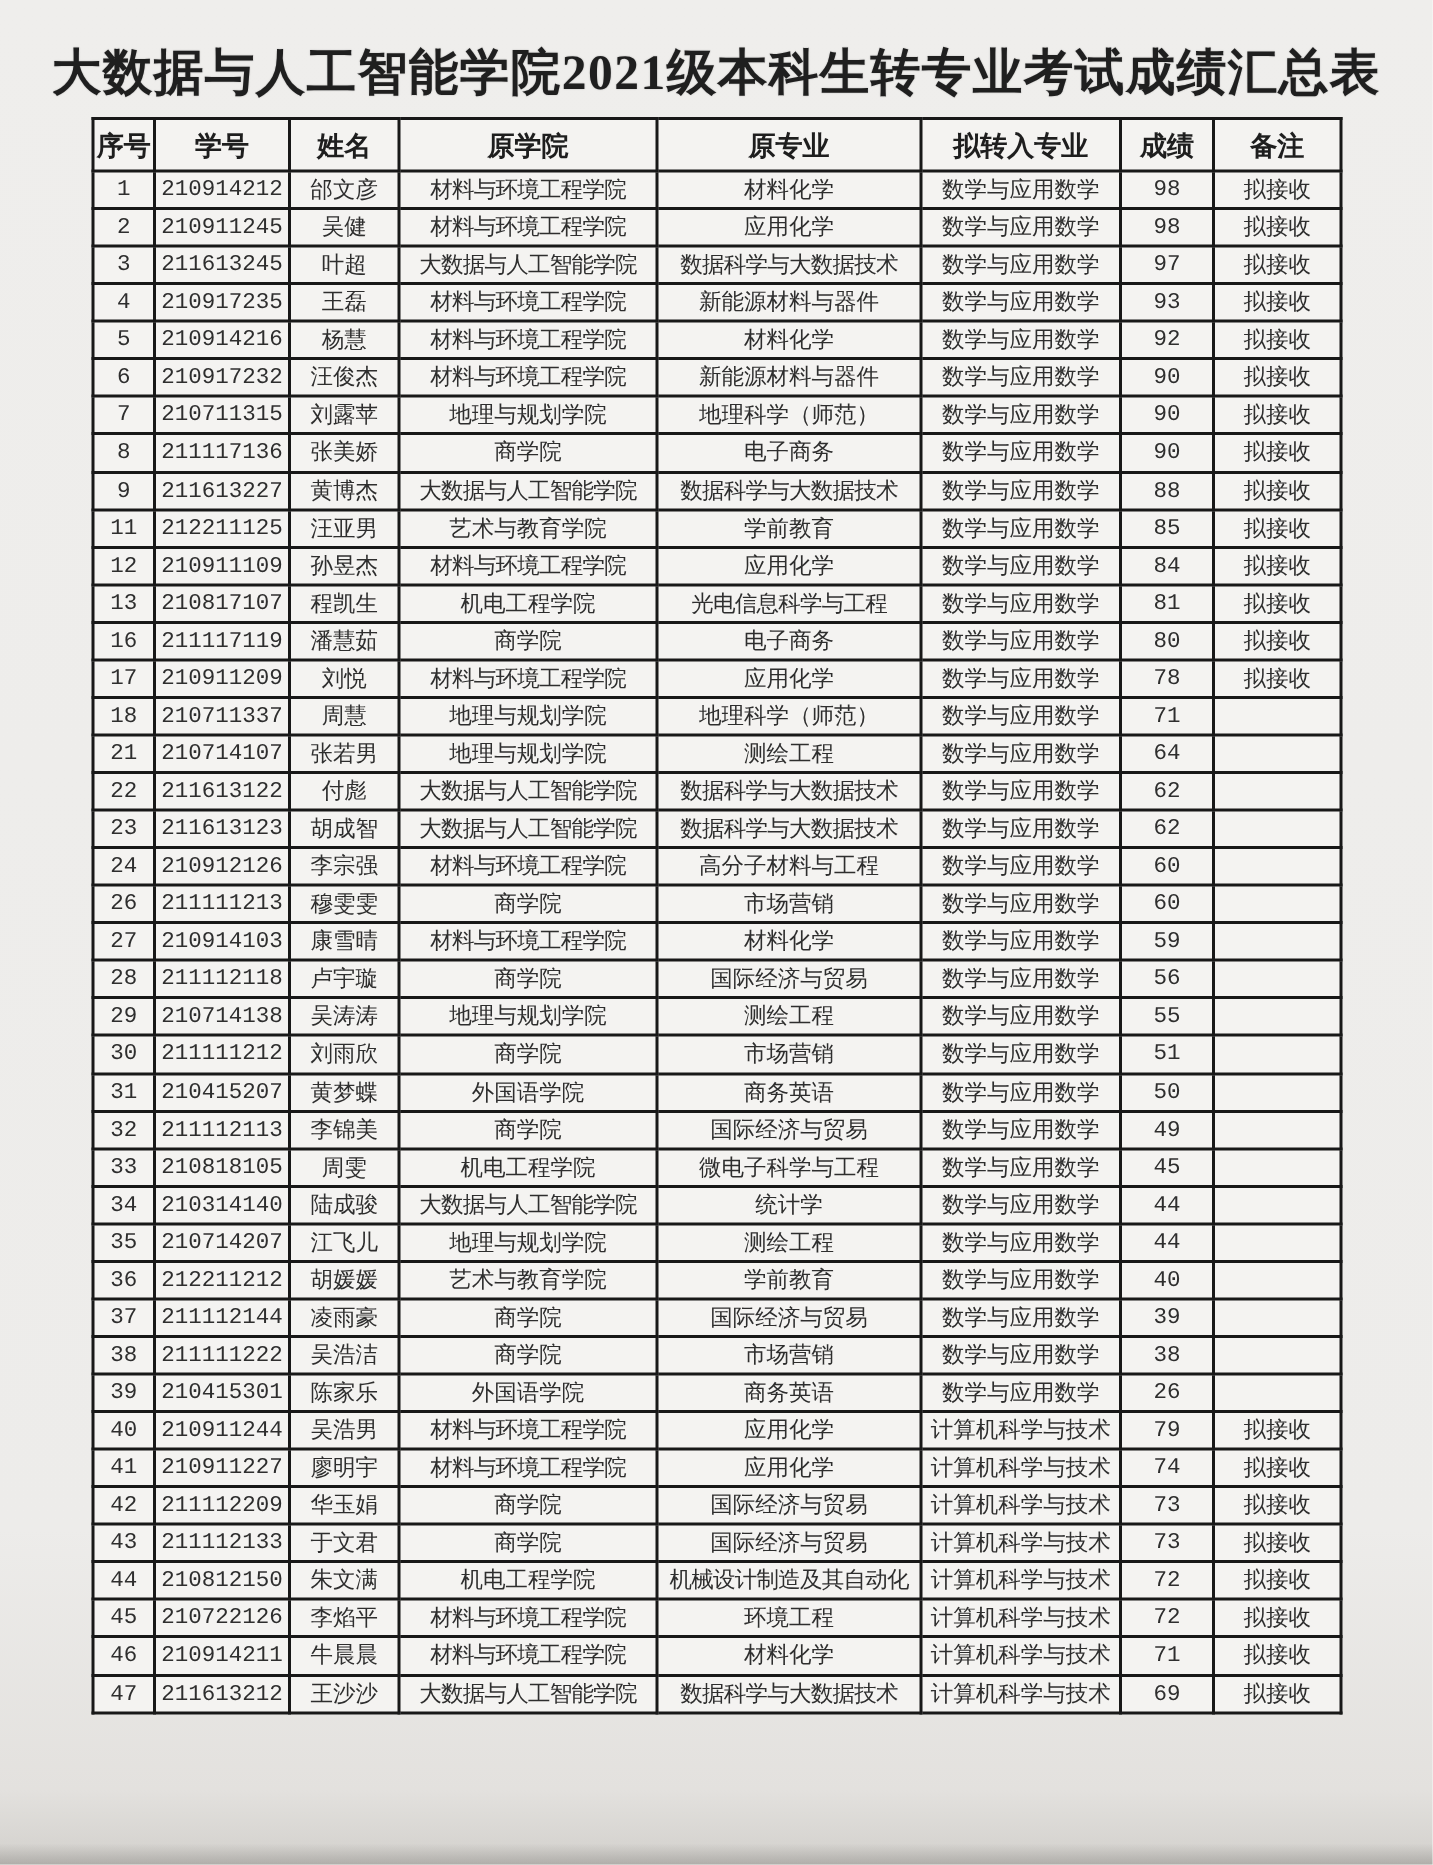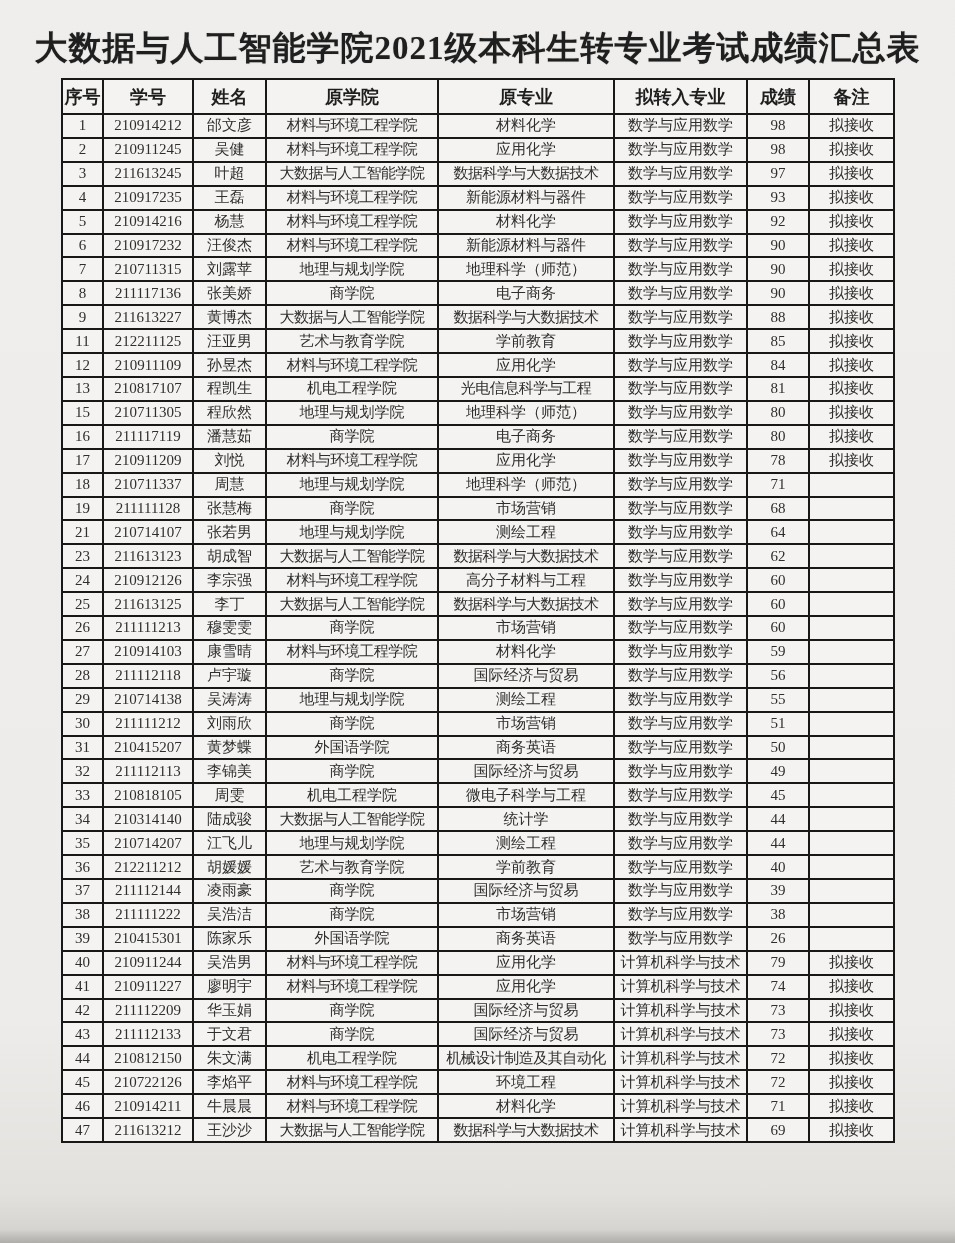--- a/index.html
+++ b/index.html
@@ -30,20 +30,21 @@
   }
   table.doc-table {
     position: absolute;
     left: 61px;
     top: 78px;
     width: 832px;
     height: 1065px;
     border-collapse: collapse;
     table-layout: fixed;
     background: #f4f3f1;
+    font-family: Liberation Mono, monospace;
   }
   table.doc-table th, table.doc-table td {
     border: 2px solid #181818;
     padding: 0 1px;
     text-align: center;
     vertical-align: middle;
     overflow: hidden;
     white-space: nowrap;
   }
   table.doc-table th {
@@ -218,30 +219,20 @@
         <td>13</td>
         <td>210817107</td>
         <td>程凯生</td>
         <td>机电工程学院</td>
         <td class="tight">光电信息科学与工程</td>
         <td>数学与应用数学</td>
         <td>81</td>
         <td>拟接收</td>
       </tr>
       <tr>
-        <td>15</td>
-        <td>210711305</td>
-        <td>程欣然</td>
-        <td>地理与规划学院</td>
-        <td>地理科学（师范）</td>
-        <td>数学与应用数学</td>
-        <td>80</td>
-        <td>拟接收</td>
-      </tr>
-      <tr>
         <td>16</td>
         <td>211117119</td>
         <td>潘慧茹</td>
         <td>商学院</td>
         <td>电子商务</td>
         <td>数学与应用数学</td>
         <td>80</td>
         <td>拟接收</td>
       </tr>
       <tr>
@@ -258,65 +249,55 @@
         <td>18</td>
         <td>210711337</td>
         <td>周慧</td>
         <td>地理与规划学院</td>
         <td>地理科学（师范）</td>
         <td>数学与应用数学</td>
         <td>71</td>
         <td></td>
       </tr>
       <tr>
-        <td>19</td>
-        <td>211111128</td>
-        <td>张慧梅</td>
-        <td>商学院</td>
-        <td>市场营销</td>
-        <td>数学与应用数学</td>
-        <td>68</td>
-        <td></td>
-      </tr>
-      <tr>
         <td>21</td>
         <td>210714107</td>
         <td>张若男</td>
         <td>地理与规划学院</td>
         <td>测绘工程</td>
         <td>数学与应用数学</td>
         <td>64</td>
         <td></td>
       </tr>
       <tr>
+        <td>22</td>
+        <td>211613122</td>
+        <td>付彪</td>
+        <td class="tight">大数据与人工智能学院</td>
+        <td class="tight">数据科学与大数据技术</td>
+        <td>数学与应用数学</td>
+        <td>62</td>
+        <td></td>
+      </tr>
+      <tr>
         <td>23</td>
         <td>211613123</td>
         <td>胡成智</td>
         <td class="tight">大数据与人工智能学院</td>
         <td class="tight">数据科学与大数据技术</td>
         <td>数学与应用数学</td>
         <td>62</td>
         <td></td>
       </tr>
       <tr>
         <td>24</td>
         <td>210912126</td>
         <td>李宗强</td>
         <td class="tight">材料与环境工程学院</td>
         <td>高分子材料与工程</td>
-        <td>数学与应用数学</td>
-        <td>60</td>
-        <td></td>
-      </tr>
-      <tr>
-        <td>25</td>
-        <td>211613125</td>
-        <td>李丁</td>
-        <td class="tight">大数据与人工智能学院</td>
-        <td class="tight">数据科学与大数据技术</td>
         <td>数学与应用数学</td>
         <td>60</td>
         <td></td>
       </tr>
       <tr>
         <td>26</td>
         <td>211111213</td>
         <td>穆雯雯</td>
         <td>商学院</td>
         <td>市场营销</td>

